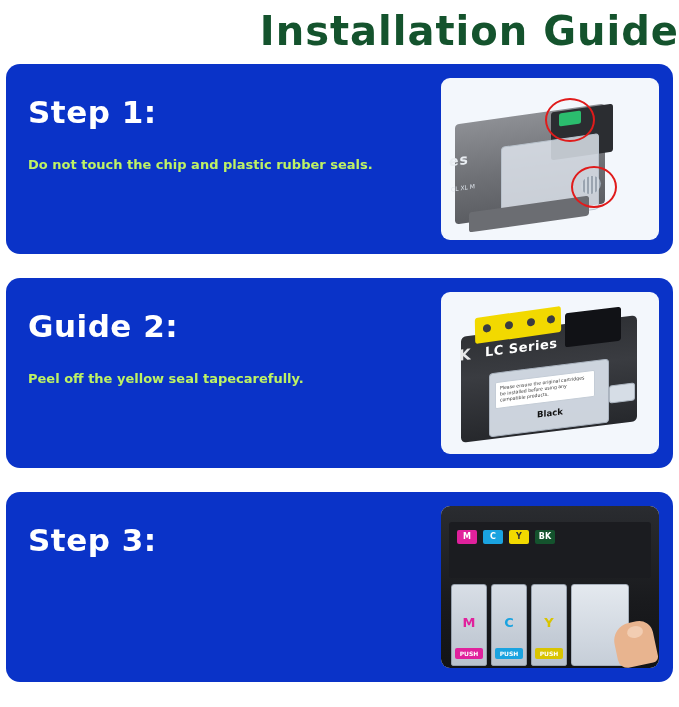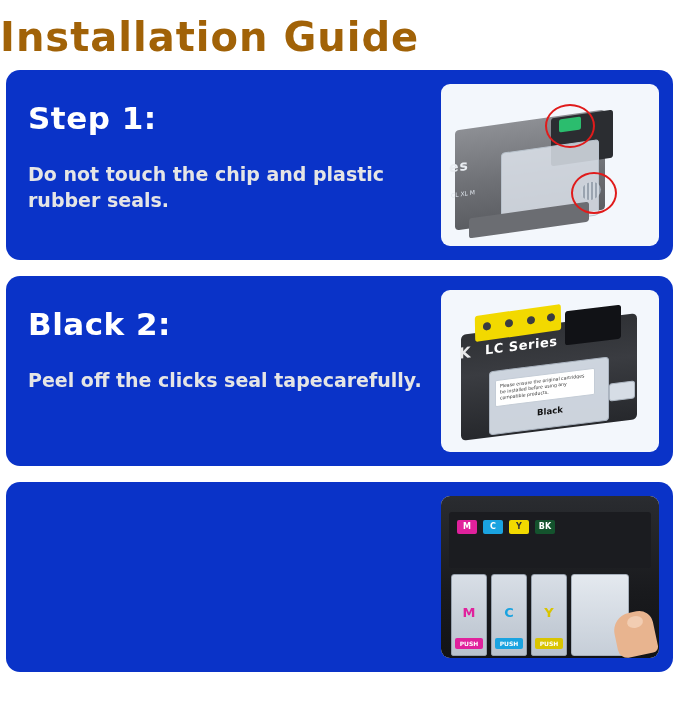--- a/index.html
+++ b/index.html
@@ -13,34 +13,34 @@
     font-family: "DejaVu Sans", "Liberation Sans", sans-serif;
     overflow: hidden;
   }
   .page {
     position: relative;
     width: 679px;
     height: 707px;
     box-sizing: border-box;
   }
   .title {
-    text-align: left;
-    color: #a16207;
+    text-align: right;
+    color: #14532d;
     font-size: 40px;
     font-weight: bold;
     letter-spacing: 1px;
-    padding-top: 8px;
+    padding-top: 2px;
     height: 62px;
     line-height: 58px;
     font-family: "DejaVu Sans", "Liberation Sans", sans-serif;
   }
   .steps {
     display: flex;
     flex-direction: column;
-    gap: 16px;
+    gap: 24px;
     padding: 0 6px;
     box-sizing: border-box;
   }
   .step-card {
     position: relative;
     background: #0a33c8;
     border-radius: 14px;
     height: 190px;
     box-sizing: border-box;
     display: flex;
@@ -53,22 +53,22 @@
     box-sizing: border-box;
   }
   .step-head {
     color: #ffffff;
     font-size: 31px;
     font-weight: bold;
     margin: 8px 0 26px 0;
     letter-spacing: 0.5px;
   }
   .step-desc {
-    color: #e5e5e5;
-    font-size: 19px;
+    color: #bef264;
+    font-size: 13px;
     font-weight: bold;
     line-height: 1.35;
     max-width: 400px;
   }
   .step-img {
     flex: 0 0 218px;
     margin: 14px 14px 14px 0;
     background: #f3f7fc;
     border-radius: 9px;
     position: relative;
@@ -394,22 +394,22 @@
         <div class="s1-seal"></div>
         <div class="s1-label">es</div>
         <div class="s1-sublabel">CL  XL  M</div>
         <div class="circle-red s1-c1"></div>
         <div class="circle-red s1-c2"></div>
       </div>
     </div>
 
     <div class="step-card">
       <div class="step-text">
-        <div class="step-head">Black 2:</div>
-        <div class="step-desc">Peel off the clicks seal tapecarefully.</div>
+        <div class="step-head">Guide 2:</div>
+        <div class="step-desc">Peel off the yellow seal tapecarefully.</div>
       </div>
       <div class="step-img">
         <div class="s2-body"></div>
         <div class="s2-topblock"></div>
         <div class="s2-yellow">
           <div class="s2-dot" style="left:8px;"></div>
           <div class="s2-dot" style="left:30px;"></div>
           <div class="s2-dot" style="left:52px;"></div>
           <div class="s2-dot" style="left:72px;"></div>
         </div>
@@ -419,20 +419,21 @@
         <div class="s2-lbl">
           <span class="s2-lbl-txt">Please ensure the original cartridges be installed before using any compatible products.</span>
         </div>
         <div class="s2-black">Black</div>
         <div class="s2-nozzle"></div>
       </div>
     </div>
 
     <div class="step-card">
       <div class="step-text">
+        <div class="step-head">Step 3:</div>
       </div>
       <div class="step-img">
         <div class="s3-bg"></div>
         <div class="s3-panel"></div>
         <div class="s3-tabs">
           <div class="s3-tab" style="background:#e0219c;">M</div>
           <div class="s3-tab" style="background:#1aa3e0;">C</div>
           <div class="s3-tab" style="background:#f2d900;color:#333;">Y</div>
           <div class="s3-tab" style="background:#14532d;">BK</div>
         </div>

